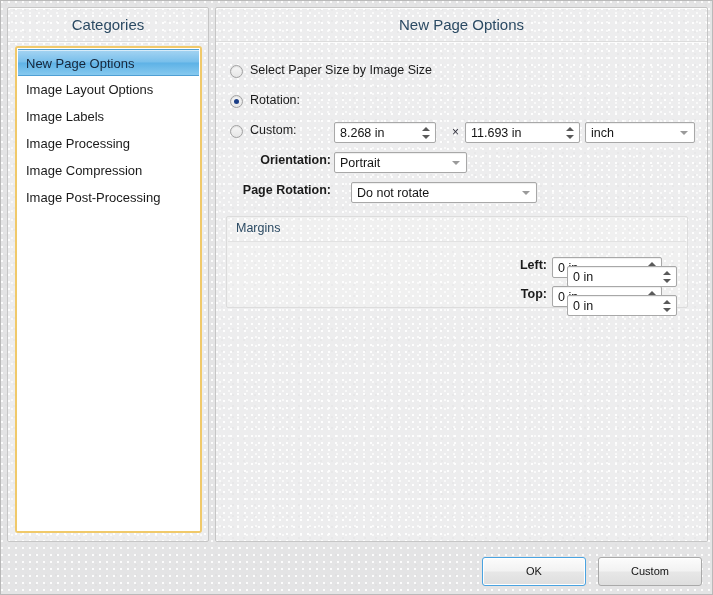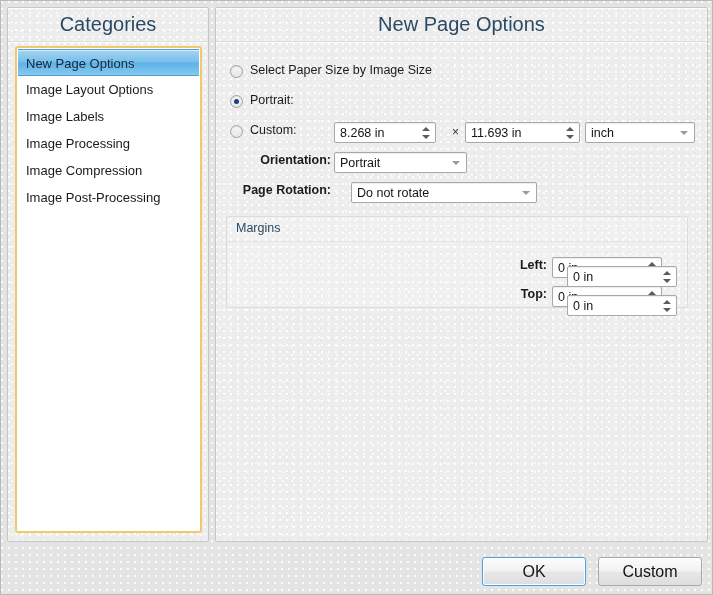--- a/index.html
+++ b/index.html
@@ -47,21 +47,21 @@
 
   #left-panel  { left: 6px;   top: 6px; width: 202px; height: 535px; }
   #right-panel { left: 214px; top: 6px; width: 493px; height: 535px; }
 
   .panel-header {
     position: absolute;
     left: 0; right: 0; top: 0;
     height: 33px;
     line-height: 33px;
     text-align: center;
-    font-size: 20px;
+    font-size: 15px;
     color: #2b4a63;
     border-bottom: 1px solid #dcdcdc;
     box-shadow: 0 1px 0 rgba(255,255,255,0.8);
   }
 
   
   #category-list {
     position: absolute;
     left: 7px; top: 38px;
     width: 187px; height: 487px;
@@ -223,21 +223,21 @@
     background: #e2e2e2;
   }
 
   
   .btn {
     position: absolute;
     box-sizing: border-box;
     height: 29px;
     line-height: 27px;
     text-align: center;
-    font-size: 16px;
+    font-size: 11px;
     color: #121212;
     border: 1px solid #a9a9a9;
     border-radius: 3px;
     background: linear-gradient(to bottom, #fcfcfc 0%, #f2f2f2 48%, #e7e7e7 52%, #dedede 100%);
     box-shadow: inset 0 1px 0 rgba(255,255,255,0.9);
   }
   .btn.default {
     border: 1px solid #4aa3e0;
     box-shadow: inset 0 0 0 1px #ffffff, inset 0 1px 0 rgba(255,255,255,0.9);
   }
@@ -276,21 +276,21 @@
 
   <div class="panel" id="right-panel">
     <div class="panel-header">New Page Options</div>
 
     <div id="right-body">
 
       <div class="radio" style="left:14px; top:23px;"></div>
       <div class="radio-label" style="left:34px; top:21px;">Select Paper Size by Image Size</div>
 
       <div class="radio checked" style="left:14px; top:53px;"></div>
-      <div class="radio-label" style="left:34px; top:51px;">Portrait:</div>
+      <div class="radio-label" style="left:34px; top:51px;">Rotation:</div>
 
       <div class="radio" style="left:14px; top:83px;"></div>
       <div class="radio-label" style="left:34px; top:81px;">Custom:</div>
 
       <div class="spin" style="left:118px; top:80px; width:102px;">
         <div class="val">8.268 in</div>
         <div class="up"></div>
         <div class="down"></div>
       </div>
 

